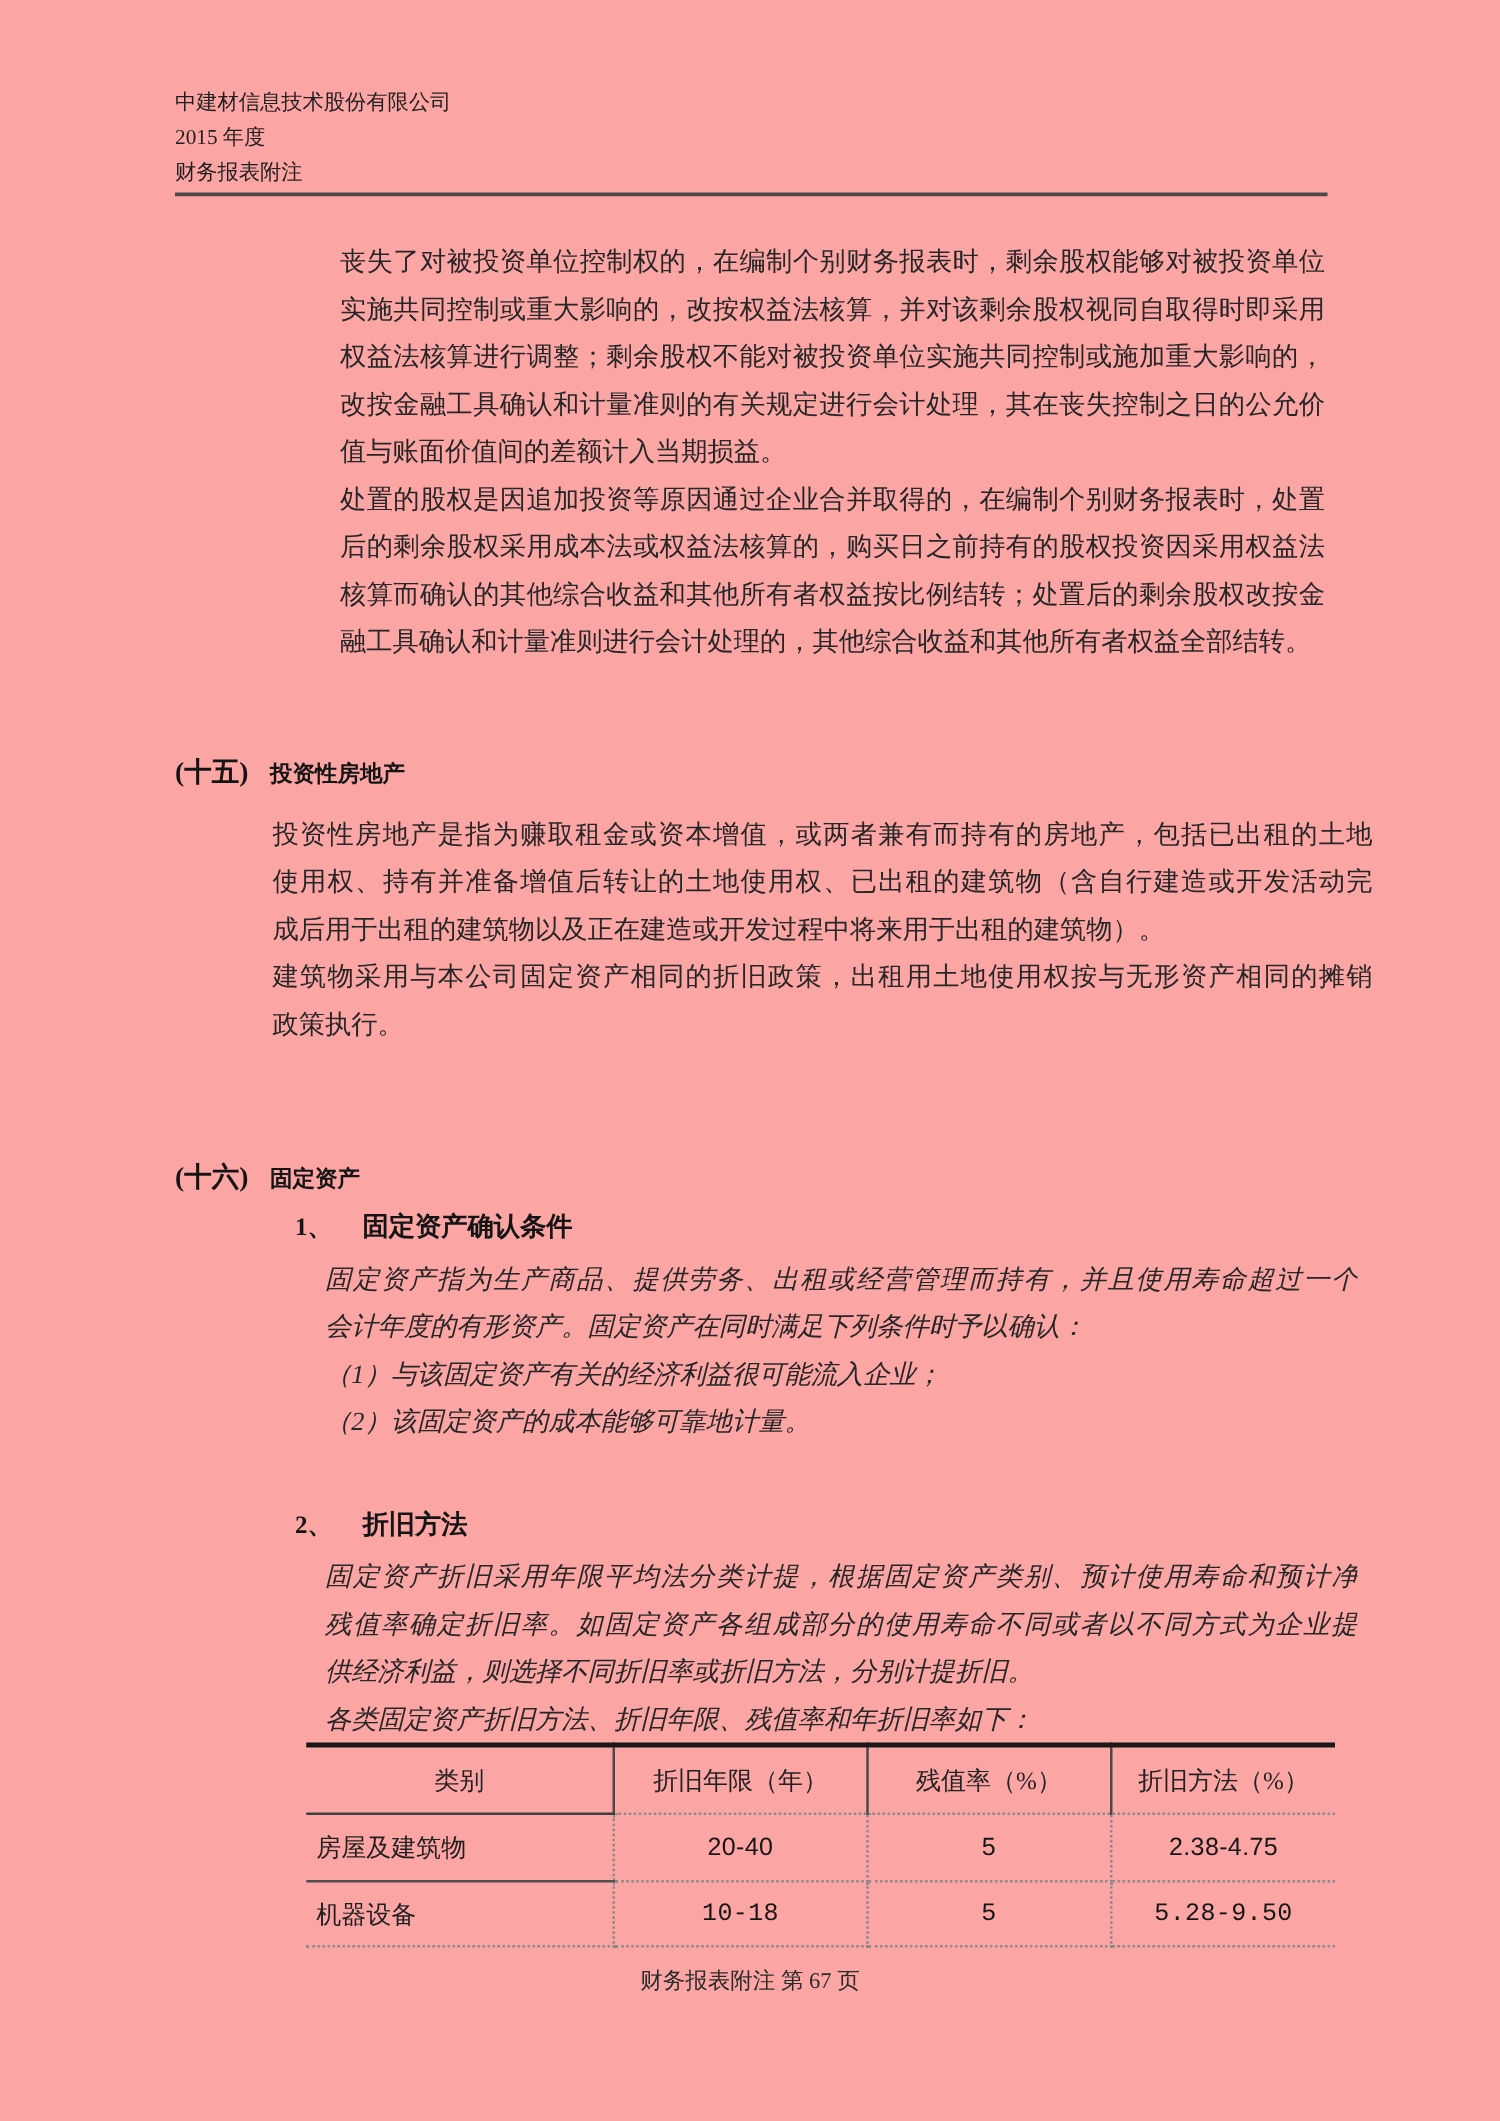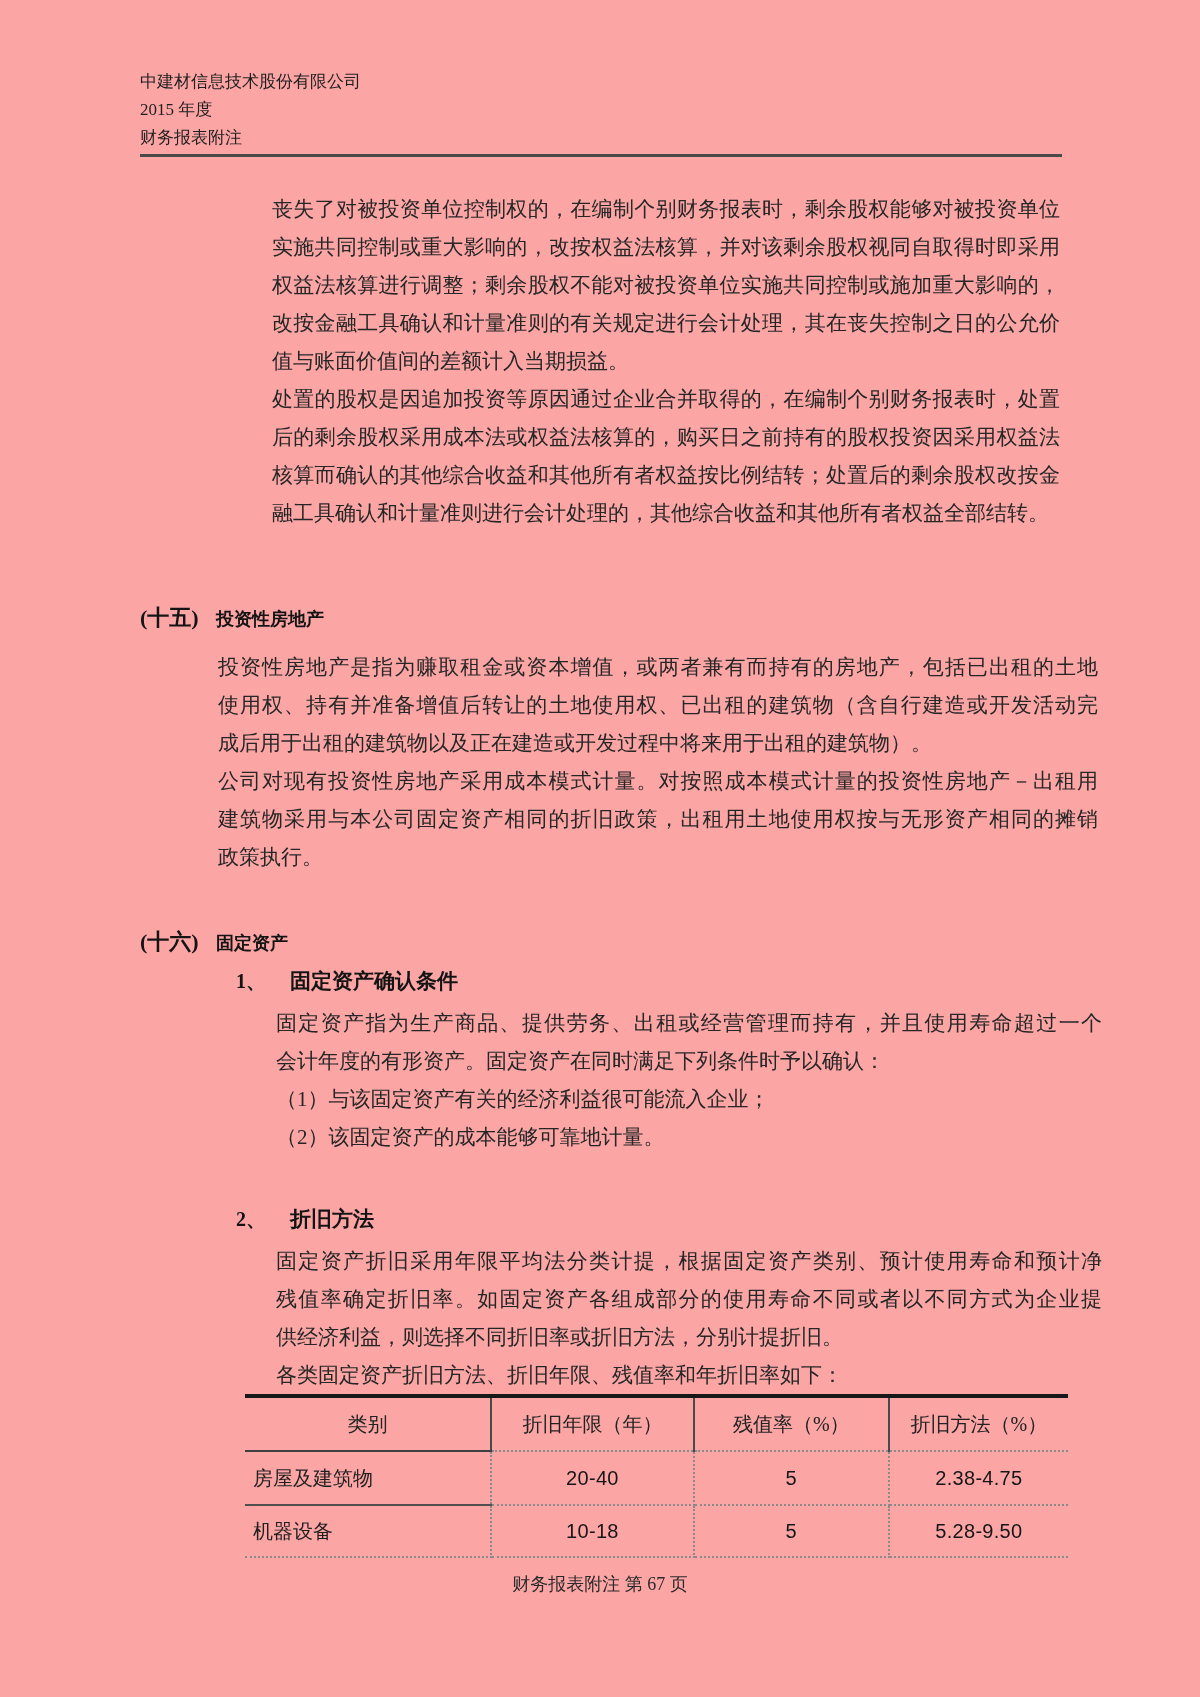--- a/index.html
+++ b/index.html
@@ -19,21 +19,21 @@
   .page-header div{font-size:17px;line-height:28px;color:#1f1f1f;}
   .header-rule{left:140px;top:154px;width:922px;height:3px;background:#4a4a4a;}
 
   
   .line{height:38px;line-height:38px;font-size:21px;white-space:nowrap;}
   .jl{text-align:justify;text-align-last:justify;white-space:normal;overflow:hidden;height:38px;}
   .nl{text-align:left;text-align-last:left;}
 
   .para-a{left:272px;width:788px;}
   .para-b{left:218px;width:880px;}
-  .para-c{left:276px;width:826px;}
+  .para-c{left:260px;width:826px;font-style:italic;}
 
   
   .sec-heading{left:140px;height:32px;line-height:32px;font-weight:bold;color:#141414;}
   .sec-heading .sec-label{display:inline-block;width:76px;font-size:22px;}
   .sec-heading .sec-title{font-size:18px;}
   .sub-heading{left:236px;height:34px;line-height:34px;font-weight:bold;color:#141414;}
   .sub-heading .sub-num{display:inline-block;width:54px;font-size:20px;}
   .sub-heading .sub-title{font-size:21px;}
 
   
@@ -43,21 +43,21 @@
     height:50px;font-size:20px;font-weight:normal;text-align:center;color:#222;
   }
   table.dep thead th{border-right:2px solid #4a4a4a;}
   table.dep thead th:last-child{border-right:none;}
   table.dep thead th:first-child{border-bottom:2px solid #3f3f3f;}
   table.dep thead th:not(:first-child){border-bottom:2px dotted #8a8a8a;}
   table.dep td{height:50px;border-right:2px dotted #8a8a8a;}
   table.dep td:last-child{border-right:none;}
   table.dep tbody tr:first-child td:first-child{border-bottom:2px solid #4f4f4f;}
   table.dep tbody tr:first-child td:not(:first-child){border-bottom:2px dotted #8a8a8a;}
-  table.dep tbody tr:last-child td{height:48px;border-bottom:2px dotted #8a8a8a;}
+  table.dep tbody tr:last-child td{height:48px;border-bottom:2px dotted #8a8a8a;font-family:Liberation Mono, monospace;}
   td.cat{padding-left:8px;font-size:20px;text-align:left;color:#1f1f1f;}
   td.num{text-align:center;font-family:"Liberation Sans","DejaVu Sans",sans-serif;
          font-size:20px;color:#161616;letter-spacing:0.3px;}
 
   .page-footer{left:0;top:1572px;width:1200px;text-align:center;font-size:18px;color:#2a2a2a;}
 </style>
 </head>
 <body>
 
 <div class="page">
@@ -88,21 +88,20 @@
     <span class="sec-label">(十五)</span><span class="sec-title">投资性房地产</span>
   </div>
 
   <div class="abs para-b" style="top:648px;">
       <div class="line jl">投资性房地产是指为赚取租金或资本增值，或两者兼有而持有的房地产，包括已出租的土地</div>
       <div class="line jl">使用权、持有并准备增值后转让的土地使用权、已出租的建筑物（含自行建造或开发活动完</div>
       <div class="line nl">成后用于出租的建筑物以及正在建造或开发过程中将来用于出租的建筑物）。</div>
     </div>
 
   <div class="abs para-b" style="top:762px;">
-      <div class="line jl">公司对现有投资性房地产采用成本模式计量。对按照成本模式计量的投资性房地产－出租用</div>
       <div class="line jl">建筑物采用与本公司固定资产相同的折旧政策，出租用土地使用权按与无形资产相同的摊销</div>
       <div class="line nl">政策执行。</div>
     </div>
 
   <div class="abs sec-heading" style="top:926px;">
     <span class="sec-label">(十六)</span><span class="sec-title">固定资产</span>
   </div>
 
   <div class="abs sub-heading" style="top:964px;">
     <span class="sub-num">1、</span><span class="sub-title">固定资产确认条件</span>

